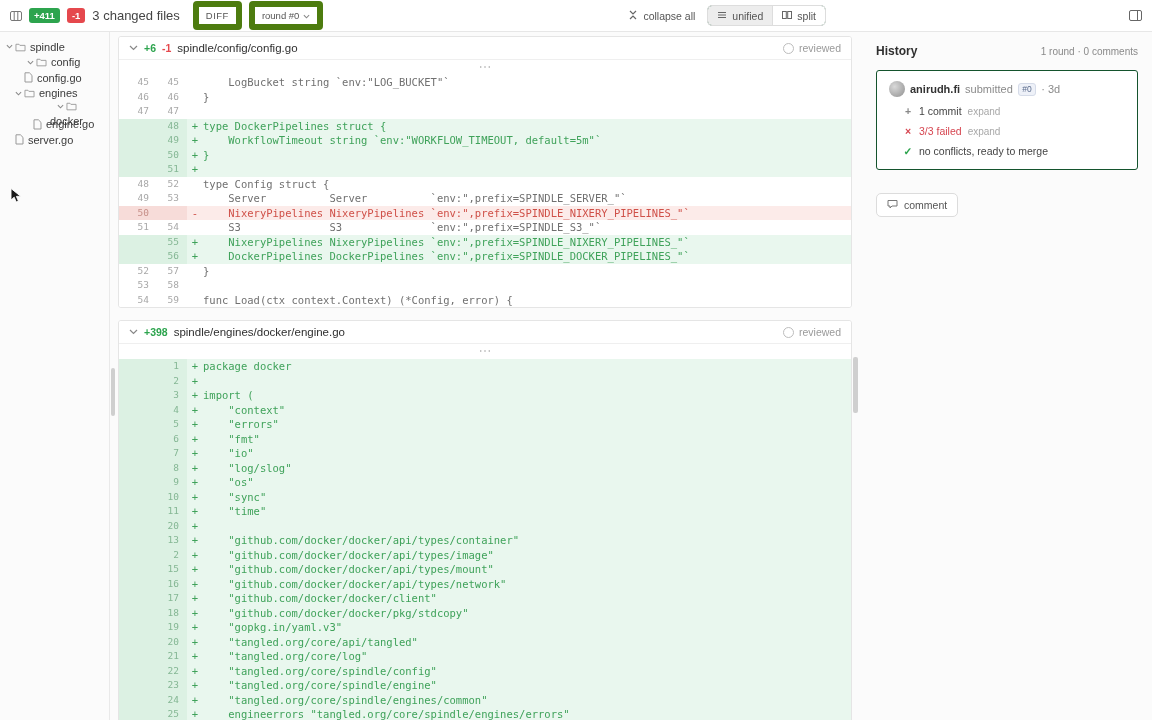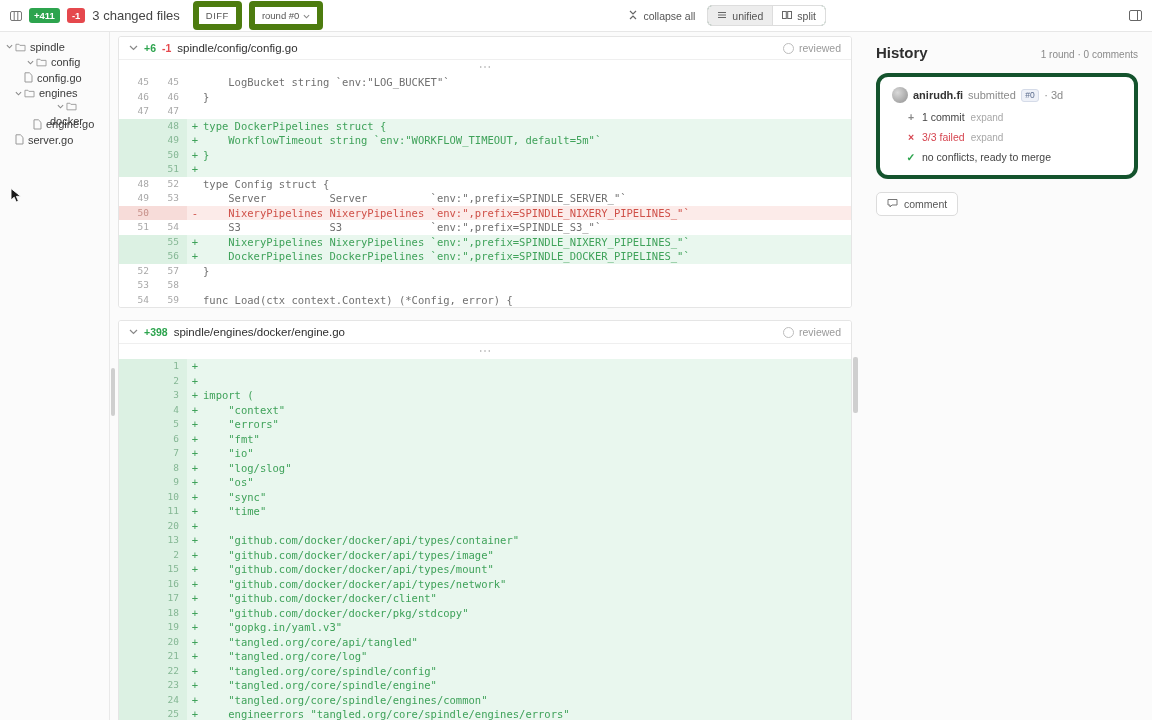--- a/index.html
+++ b/index.html
@@ -52,35 +52,35 @@
   .diff-row.ctx { background:#fff; }
   .diff-row.add { background:#e9f7ee; }
   .diff-row.add .ln { background:#dcf1e3; color:#85b794; }
   .diff-row.add .sign, .diff-row.add .code { color:#3fa25a; }
   .diff-row.del { background:#fcebe9; }
   .diff-row.del .ln { background:#f7dcd9; color:#c79089; }
   .diff-row.del .sign, .diff-row.del .code { color:#cf5048; }
 
   
   .history-head { display:flex; align-items:baseline; justify-content:space-between; margin-bottom:12px; }
-  .history-title { font-size:15px; font-weight:bold; color:#2f2f2f; }
+  .history-title { font-size:12px; font-weight:bold; color:#2f2f2f; }
   .history-summary { font-size:10px; color:#8a8a8a; }
-  .history-card { background:#fff; border:4px solid #14532d; border-radius:12px; padding:10px 12px 12px; }
+  .history-card { background:#fff; border:1px solid #14532d; border-radius:3px; padding:10px 12px 12px; }
   .submit-row { display:flex; align-items:center; gap:5px; font-size:11px; white-space:nowrap; }
   .avatar { width:16px; height:16px; border-radius:50%; background:radial-gradient(circle at 35% 35%, #d9d9d9, #8f8f8f); flex:none; }
   .author { font-weight:bold; color:#333; }
   .action { color:#8a8a8a; }
   .round-pill { font-size:8.5px; border:1px solid #d5dbe8; background:#eef1f8; color:#5a6b8c; padding:0.5px 3.5px; border-radius:3px; }
   .time { color:#8a8a8a; }
   .h-item { display:flex; align-items:center; gap:6px; margin-top:8px; font-size:10.5px; padding-left:14px; color:#444; }
   .h-ic { width:10px; text-align:center; font-weight:bold; color:#888; }
   .h-item.failed .h-ic, .h-item.failed .h-text { color:#d64550; }
   .h-item.ok .h-ic { color:#2da44e; }
   .h-link { color:#a8a8a8; font-size:10px; cursor:pointer; }
-  .comment-btn { margin-top:13px; display:inline-flex; align-items:center; gap:6px; padding:5px 10px; border:1px solid #dcdcdc; border-radius:5px; background:#fff; font-size:10.5px; color:#555; font-family:inherit; cursor:pointer; }
+  .comment-btn { margin-top:23px; display:inline-flex; align-items:center; gap:6px; padding:5px 10px; border:1px solid #dcdcdc; border-radius:5px; background:#fff; font-size:10.5px; color:#555; font-family:inherit; cursor:pointer; }
 
   
   .scroll-thumb { position:absolute; background:#cfcfcf; border-radius:2px; }
   #thumb-left { left:111px; top:368px; width:4px; height:48px; }
   #thumb-right { left:853px; top:357px; width:5px; height:56px; }
   #cursor { position:absolute; left:10px; top:188px; pointer-events:none; }
 </style>
 </head>
 <body>
 
@@ -256,21 +256,21 @@
           </span>
         <span class="fh-add">+398</span>
         <span class="fh-path">spindle/engines/docker/engine.go</span>
         <span class="reviewed">
           <span class="reviewed-circle"></span>
           <span>reviewed</span>
         </span>
       </header>
       <div class="expander">⋯</div>
       <div class="diff-rows">
-          <div class="diff-row add"><span class="ln old"></span><span class="ln new">1</span><span class="sign">+</span></div>
+          <div class="diff-row add"><span class="ln old"></span><span class="ln new">1</span><span class="sign">+</span><span class="code">package docker</span></div>
           <div class="diff-row add"><span class="ln old"></span><span class="ln new">2</span><span class="sign">+</span><span class="code"></span></div>
           <div class="diff-row add"><span class="ln old"></span><span class="ln new">3</span><span class="sign">+</span><span class="code">import (</span></div>
           <div class="diff-row add"><span class="ln old"></span><span class="ln new">4</span><span class="sign">+</span><span class="code">    "context"</span></div>
           <div class="diff-row add"><span class="ln old"></span><span class="ln new">5</span><span class="sign">+</span><span class="code">    "errors"</span></div>
           <div class="diff-row add"><span class="ln old"></span><span class="ln new">6</span><span class="sign">+</span><span class="code">    "fmt"</span></div>
           <div class="diff-row add"><span class="ln old"></span><span class="ln new">7</span><span class="sign">+</span><span class="code">    "io"</span></div>
           <div class="diff-row add"><span class="ln old"></span><span class="ln new">8</span><span class="sign">+</span><span class="code">    "log/slog"</span></div>
           <div class="diff-row add"><span class="ln old"></span><span class="ln new">9</span><span class="sign">+</span><span class="code">    "os"</span></div>
           <div class="diff-row add"><span class="ln old"></span><span class="ln new">10</span><span class="sign">+</span><span class="code">    "sync"</span></div>
           <div class="diff-row add"><span class="ln old"></span><span class="ln new">11</span><span class="sign">+</span><span class="code">    "time"</span></div>

